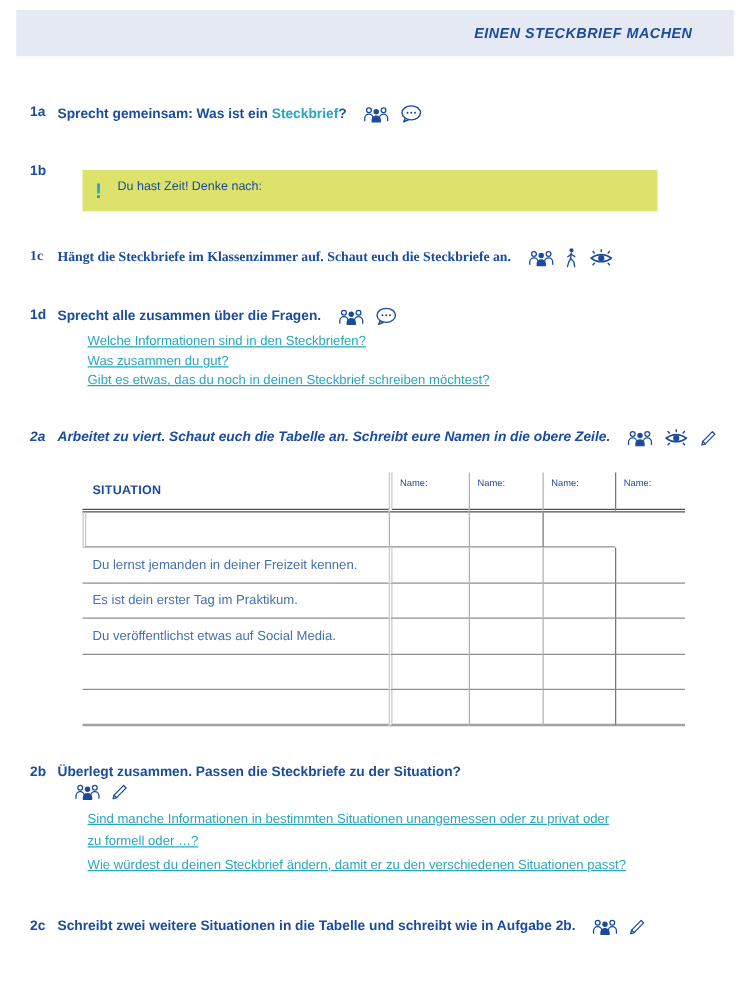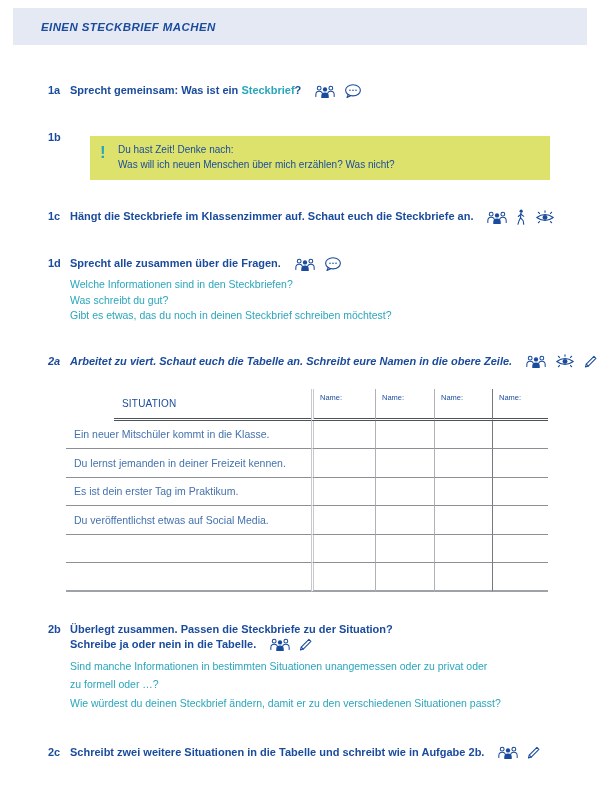--- a/index.html
+++ b/index.html
@@ -3,65 +3,65 @@
 <meta charset="utf-8">
 <style>
   html,body{margin:0;padding:0;}
   body{
     width:600px;height:800px;background:#ffffff;overflow:hidden;
     font-family:"Liberation Sans","DejaVu Sans",sans-serif;
     -webkit-font-smoothing:antialiased;
   }
   .bar{
     margin:8px 13px 0 13px;height:37px;background:#e5e9f4;
-    display:flex;align-items:center;padding-left:28px;
+    display:flex;align-items:center;justify-content:flex-end;
   }
   .bar-title{
     font-size:11.5px;font-weight:bold;font-style:italic;
     color:#1a4b9c;letter-spacing:.4px;padding-right:33px;
   }
-  .task{display:flex;margin-left:48px;margin-right:30px;align-items:flex-start;}
+  .task{display:flex;margin-left:24px;margin-right:30px;align-items:flex-start;}
   .tnum{flex:0 0 22px;font-size:11px;font-weight:bold;color:#1a4b9c;line-height:15px;}
   .tbody{flex:1;}
-  .tline{display:flex;align-items:flex-start;font-size:11px;font-weight:bold;color:#1a4b9c;line-height:15px;}
+  .tline{display:flex;align-items:center;font-size:11px;font-weight:bold;color:#1a4b9c;line-height:15px;}
   .ttext{white-space:nowrap;}
   .hl{color:#2aa6bc;}
   .icons{display:flex;align-items:center;gap:7px;margin-left:13px;}
   .icons svg{display:block;}
   .ic{stroke:#1a4b9c;fill:none;stroke-width:1.25;stroke-linecap:round;stroke-linejoin:round;}
   .icf{fill:#1a4b9c;stroke:none;}
   .hintbox{
     margin:6px 0 0 88px;width:440px;background:#dde26d;
     display:flex;align-items:flex-start;padding:7px 10px 8px 10px;
   }
   .hintmark{
     flex:0 0 18px;color:#2aa6bc;font-weight:bold;font-size:17px;line-height:17px;margin-top:1px;
   }
   .hinttext{font-size:10px;color:#1a4b9c;line-height:14.5px;font-weight:normal;}
-  .questions{margin:5px 0 0 70px;font-size:10.5px;color:#2aa6bc;line-height:15.5px;font-weight:normal;}
+  .questions{margin:5px 0 0 70px;font-size:10.5px;color:#2aa6bc;line-height:15.5px;font-weight:normal;text-decoration:underline;}
   .questions.wide{line-height:18.5px;margin-right:40px;}
   
   .tablewrap{margin:20px 0 0 66px;width:482px;}
   .grid{display:grid;grid-template-columns:245px 64px 59px 58px 56px;}
   .cell{box-sizing:border-box;}
   .c2{border-left:3px double #c6c9cd;}
   .c3{border-left:1px solid #aeb2b6;}
   .c4{border-left:1px solid #aeb2b6;}
   .c5{border-left:1px solid #75797d;}
   .hcell{height:32px;border-bottom:3px double #4d5256;}
   .hsit{display:flex;align-items:center;padding-left:8px;
-        font-size:10px;font-weight:normal;color:#1a4b9c;letter-spacing:.2px;margin-left:48px;}
+        font-size:10px;font-weight:bold;color:#1a4b9c;letter-spacing:.2px;}
   .hname{font-size:7.5px;color:#1a4b9c;padding:4px 0 0 6px;}
   .rcell{height:28.5px;border-bottom:1px solid #8c9094;}
   .rsit{display:flex;align-items:center;padding-left:8px;font-size:10.5px;color:#4471ad;}
   .lastrow .rcell{border-bottom:2px solid #9ea2a6;}
   
   #t1a{margin-top:38px;}
   #t1b{margin-top:31px;}
-  #t1c{margin-top:29px;}
+  #t1c{margin-top:29px;font-family:Liberation Serif, serif;}
   #t1d{margin-top:30px;}
   #t2a{margin-top:30px;font-style:italic;}
   #t2b{margin-top:30px;}
   #t2c{margin-top:33px;}
   .stack .tline{margin-bottom:0;}
 </style>
 </head>
 <body>
 
 <div class="bar">
@@ -95,21 +95,20 @@
 </div>
 
 <div class="task" id="t1b">
   <div class="tnum">1b</div>
   <div class="tbody">
 
     <div class="hintbox" style="margin-left:20px;">
       <div class="hintmark">!</div>
       <div class="hinttext">
         <div>Du hast Zeit! Denke nach:</div>
-        <div>Was will ich neuen Menschen über mich erzählen? Was nicht?</div>
       </div>
     </div>
   </div>
 </div>
 
 <div class="task" id="t1c">
   <div class="tnum">1c</div>
   <div class="tbody">
     <div class="tline">
       <span class="ttext">Hängt die Steckbriefe im Klassenzimmer auf. Schaut euch die Steckbriefe an.</span>
@@ -158,21 +157,21 @@
           <circle class="icf" cx="7.6" cy="8.2" r=".9"></circle>
             <circle class="icf" cx="11" cy="8.2" r=".9"></circle>
             <circle class="icf" cx="14.4" cy="8.2" r=".9"></circle>
         </svg>
       </span>
     </div>
   </div>
 </div>
 <div class="questions">
   <div>Welche Informationen sind in den Steckbriefen?</div>
-  <div>Was schreibt du gut?</div>
+  <div>Was zusammen du gut?</div>
   <div>Gibt es etwas, das du noch in deinen Steckbrief schreiben möchtest?</div>
 </div>
 
 <div class="task" id="t2a">
   <div class="tnum">2a</div>
   <div class="tbody">
     <div class="tline">
       <span class="ttext">Arbeitet zu viert. Schaut euch die Tabelle an. Schreibt eure Namen in die obere Zeile.</span>
       <span class="icons">
         <svg width="22" height="15" viewBox="0 0 26 18">
@@ -199,21 +198,20 @@
 
 <div class="tablewrap">
   <div class="grid">
     <div class="cell hcell hsit">SITUATION</div>
     <div class="cell hcell hname c2">Name:</div>
     <div class="cell hcell hname c3">Name:</div>
     <div class="cell hcell hname c4">Name:</div>
     <div class="cell hcell hname c5">Name:</div>
   </div>
   <div class="grid">
-    <div class="cell rcell rsit">Ein neuer Mitschüler kommt in die Klasse.</div>
     <div class="cell rcell c2"></div>
     <div class="cell rcell c3"></div>
     <div class="cell rcell c4"></div>
     <div class="cell rcell c5"></div>
   </div>
   <div class="grid">
     <div class="cell rcell rsit">Du lernst jemanden in deiner Freizeit kennen.</div>
     <div class="cell rcell c2"></div>
     <div class="cell rcell c3"></div>
     <div class="cell rcell c4"></div>
@@ -249,21 +247,20 @@
   </div>
 </div>
 
 <div class="task stack" id="t2b">
   <div class="tnum">2b</div>
   <div class="tbody">
     <div class="tline">
       <span class="ttext">Überlegt zusammen. Passen die Steckbriefe zu der Situation?</span>
     </div>
     <div class="tline">
-      <span class="ttext">Schreibe ja oder nein in die Tabelle.</span>
       <span class="icons">
         <svg width="22" height="15" viewBox="0 0 26 18">
           <circle class="ic" cx="6" cy="5" r="2.3"></circle>
             <path class="ic" d="M2,15 v-2.2 a4,4 0 0 1 8,0 V15"></path>
           <circle class="ic" cx="20" cy="5" r="2.3"></circle>
             <path class="ic" d="M16,15 v-2.2 a4,4 0 0 1 8,0 V15"></path>
           <circle class="icf" cx="13" cy="6.5" r="2.6"></circle>
             <path class="icf" d="M8.5,16.8 v-2.4 a4.5,4.3 0 0 1 9,0 v2.4 z"></path>
         </svg>
         <svg width="15" height="15" viewBox="0 0 18 18">

